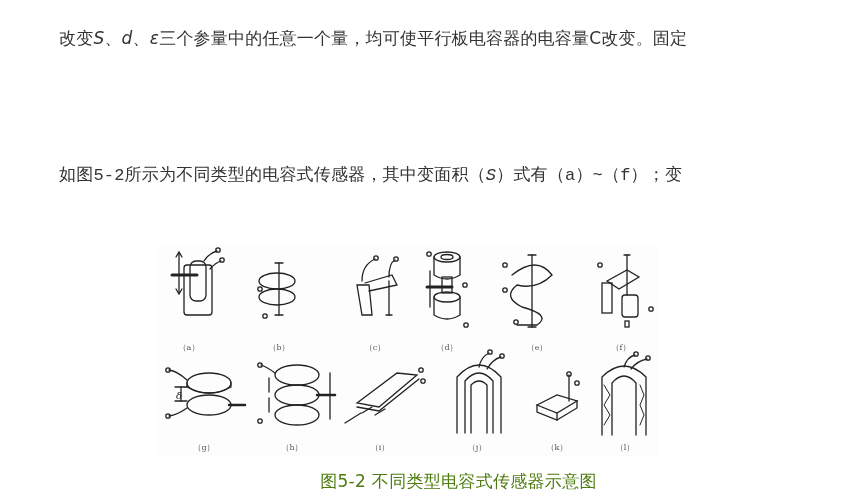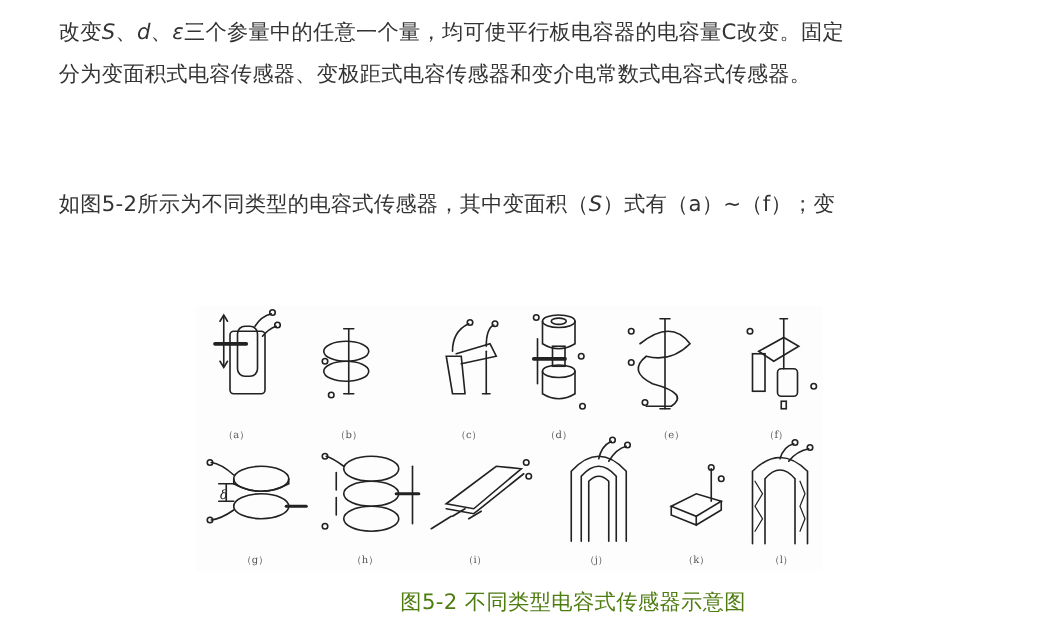--- a/index.html
+++ b/index.html
@@ -1,34 +1,33 @@
 <!DOCTYPE html>
 <html><head>
 <meta charset="utf-8">
 <style>
   html, body { margin: 0; padding: 0; background: #ffffff; }
   body { width: 843px; height: 499px; position: relative; overflow: hidden;
          font-family: "DejaVu Sans", "Liberation Sans", sans-serif; color: #333333; }
   .para { position: absolute; left: 47px; width: 740px; font-size: 17px; line-height: 34px;
-          letter-spacing: 0.2px; margin: 0; }
+          letter-spacing: 0.2px; margin: 12px; }
   .para .line { display: block; white-space: nowrap; }
   .para i { font-style: italic; }
   #p1 { top: 9px; }
-  #p2 { top: 147px; }
+  #p2 { top: 147px; font-family: Liberation Mono, monospace; }
   .figure { position: absolute; left: 157px; top: 245px; width: 501px; height: 212px; background: #fdfdfd; }
   .figure svg { position: absolute; left: 0; top: 0; }
   .sublabel { position: absolute; font-family: "DejaVu Serif", "Liberation Serif", serif; font-size: 8px; color: #555; width: 40px; text-align: center; }
   .caption { position: absolute; left: 0; top: 470px; width: 843px; text-align: center; font-size: 17px; color: #4d7c0f; letter-spacing: 0.3px; padding-left: 37px; }
 </style>
 </head>
 <body>
 
 <div class="para" id="p1">
   <span class="line"><span>改变</span><i>S</i><span>、</span><i>d</i><span>、</span><i>ε</i><span>三个参量中的任意一个量，均可使平行板电容器的电容量C改变。固定</span></span>
-  <span class="line">分为变面积式电容传感器、变极距式电容传感器和变介电常数式电容式传感器。</span>
 </div>
 
 <div class="para" id="p2">
   <span class="line"><span>如图5-2所示为不同类型的电容式传感器，其中变面积（</span><i>S</i><span>）式有（a）~（f）；变</span></span>
 </div>
 
 <div class="figure">
   <svg width="501" height="212" viewBox="0 0 501 212" fill="none" stroke="#222" stroke-width="1.3" stroke-linecap="round">
 
     <g>

